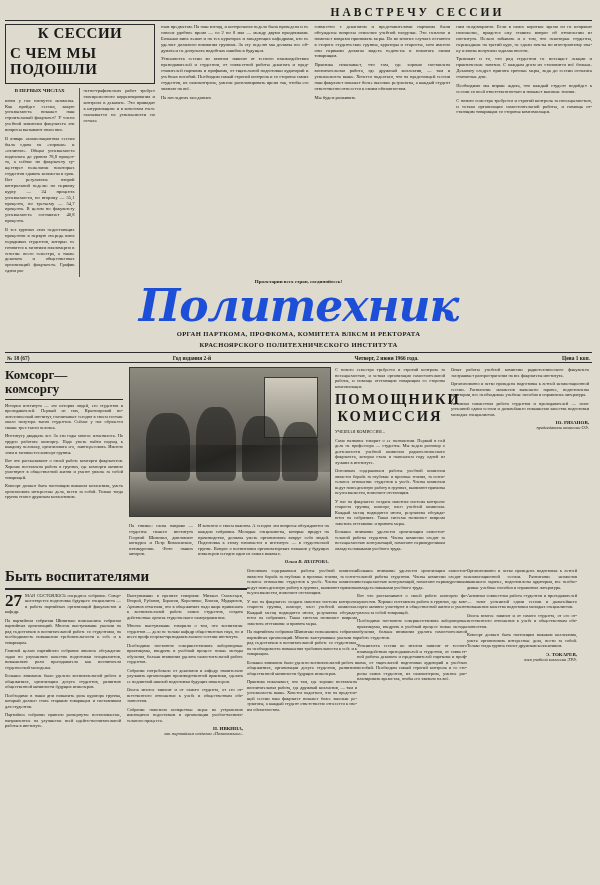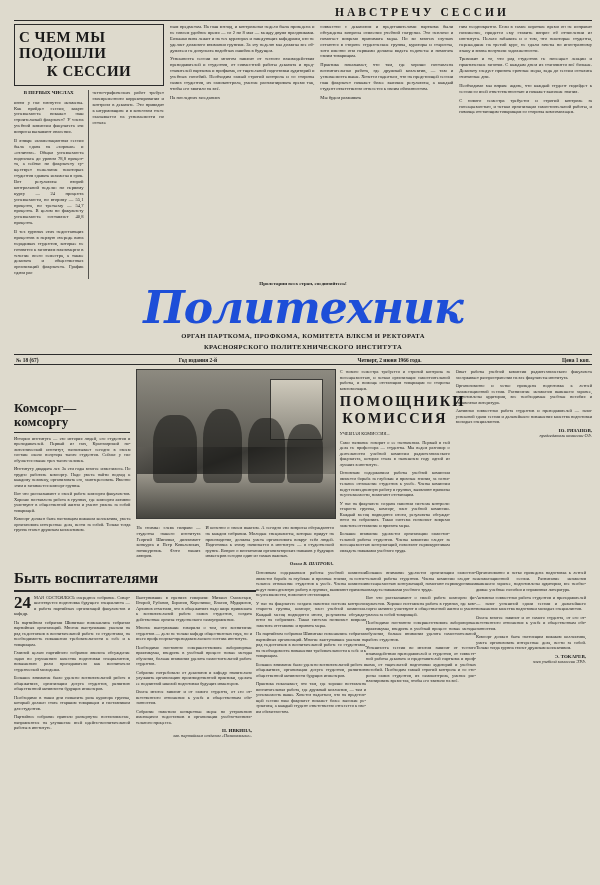--- a/index.html
+++ b/index.html
@@ -8,21 +8,21 @@
     background:#d8d4c8;
     font-family:"Liberation Serif", serif;
     color:#1a1a1a;
     overflow:hidden;
   }
   .page{
     position:relative;
     width:600px;height:885px;
     background:#dedacd;
     box-sizing:border-box;
-    padding:6px 8px 4px 14px;
+    padding:6px 8px 4px 5px;
   }
   
   .topstrip{
     display:flex;align-items:flex-start;
     border-bottom:1px solid #2a2a2a;
     padding-bottom:2px;
     margin:0 0 3px 0;
   }
   .topstrip .left{width:238px;}
   .topstrip .right{flex:1;text-align:center;}
@@ -116,22 +116,22 @@
     <div class="left"></div>
     <div class="right">
       <div class="banner-title">НАВСТРЕЧУ СЕССИИ</div>
     </div>
   </div>
 
   <div class="toprow">
 
     <div class="col colA">
       <div style="border:1px solid #2b2b2b;padding:3px 4px 2px 4px;">
+        <h1 class="headline" style="text-align:center;margin-top:-2px;">К СЕССИИ</h1>
         <h1 class="headline">С ЧЕМ МЫ ПОДОШЛИ</h1>
-        <h1 class="headline" style="text-align:center;margin-top:-2px;">К СЕССИИ</h1>
       </div>
       <div style="display:flex;gap:4px;margin-top:4px;">
         <div style="width:70px;">
           <p class="body" style="font-weight:bold;font-size:5px;text-align:center;">В ПЕРВЫХ ЧИСЛАХ</p>
           <p class="body">июня у нас начнут­ся экзамены. Как пройдет сессия, какую успеваемость покажет наш строительный факультет? У члена учеб­ной комиссии факультета эти вопросы вызывают опа­сения.</p>
           <p class="body">В январе экзамена­ционная сессия была сдана на «хорошо» и «отлично». Об­щая успеваемость подня­лась до уровня 78,8 процен­та, а сейчас по факультету су­ществует нежелание неко­торых студентов сдавать эк­замены в срок. Вот резуль­таты второй контрольной недели: по первому курсу — 24 процента успеваемости, по второму — 55,1 процента, по третьему — 54,7 процента. В целом по факультету успеваемость со­ставляет 40,8 процента.</p>
           <p class="body">В тех группах этих недо­стающих процентов в пер­вую очередь вина нерадивых студентов, которые не гото­вятся к занятиям планомер­но в течение всего семестра, а также деканата и обще­ственных организаций фа­культета. График сдачи рас­</p>
         </div>
         <div style="width:72px;border-left:1px solid #55534e;padding-left:4px;">
           <p class="body">четно-графических работ тре­бует своевременного кор­ректирования и контроля в деканате. Это при­водит к штурмовщине и в конечном счете сказывается на успеваемости по осталь­</p>
@@ -167,21 +167,21 @@
     <div class="issue-bar">
       <span>№ 18 (67)</span>
       <span>Год издания 2-й</span>
       <span>Четверг, 2 июня 1966 года.</span>
       <span>Цена 1 коп.</span>
     </div>
   </div>
 
   <div class="midrow">
 
-    <div class="col" style="width:118px;margin-top:31px;">
+    <div class="col" style="width:118px;">
       <h2 class="sect">Комсорг—</h2>
       <h2 class="sect" style="margin-top:-3px;">комсоргу</h2>
       <hr class="rule">
       <p class="tiny">История института — это история людей, его студен­тов и преподавателей. Пер­вый из них, Красноярский по­литехнический институт, на­считывает сегодня в своем составе около полутора ты­сяч студентов. Сейчас у нас обучается свыше трех тысяч человек.</p>
       <p class="tiny">Институту двадцать лет. За эти годы многое изменилось. Но трудно работать комсор­гу. Надо уметь найти под­ход к каждому человеку, ор­ганизовать его, заинтересо­вать. Именно этим и занима­ется комсорг группы.</p>
       <p class="tiny">Вот что рассказывают о своей работе комсорги фа­культетов. Хорошо поставле­на работа в группах, где ком­сорги активно участвуют в общественной жизни и уме­ют увлечь за собой товари­щей.</p>
       <p class="tiny">Комсорг должен быть на­стоящим вожаком коллекти­ва, уметь организовать инте­ресные дела, вести за собой. Только тогда группа станет дружным коллективом.</p>
     </div>
 
     <div class="col" style="width:200px;">
@@ -223,21 +223,21 @@
     </div>
   </div>
 
   <div class="botrow">
 
     <div class="col" style="width:242px;">
       <h2 class="sect" style="font-size:15px;">Быть воспитателями</h2>
       <hr class="rule2">
       <div style="display:flex;gap:6px;">
         <div style="width:116px;">
-          <span class="bigcap">24</span>
+          <span class="bigcap">27</span>
           <p class="tiny">МАЯ СОСТОЯЛОСЬ оч­ередное собрание. Совер­шенствуется подготовка бу­дущего специалиста — и ра­бота партийных организаций факультетов и кафедр.</p>
           <p class="tiny">На партийном собрании Шипитько помешались собра­ния партийных организаций. Многие выступавшие ука­зали на ряд недостатков в воспитательной работе со студентами, на необходимость повышения требовательности к себе и к товарищам.</p>
           <p class="tiny">Главной целью партийно­го собрания явилось обсуж­дение задач по улучшению качества подготовки специа­листов, повышению роли преподавателя как воспита­теля студенческой молодежи.</p>
           <p class="tiny">Большое внимание было уделено воспитательной рабо­те в общежитиях, организа­ции досуга студентов, разви­тию общественной активно­сти будущих инженеров.</p>
           <p class="tiny">Необходимо в наши дни повысить роль куратора группы, который должен стать старшим товарищем и наставником для студентов.</p>
           <p class="tiny">Партийное собрание при­няло развернутое постанов­ление, направленное на улучшение всей идейно-вос­питательной работы в инсти­туте.</p>
         </div>
         <div style="width:116px;">
           <p class="tiny">Выступившие в прениях говорили: Михаил Смоленцев, Второй, Рубанов, Борисов, Кореничко, Власов, Мударисов, Архипов отме­тили, что в общежитиях надо шире привлекать к воспита­тельной работе самих студен­тов, создать действенные ор­ганы студенческого само­управления.</p>
           <p class="tiny">Многие выступавшие го­ворили о том, что воспитание студентов — дело не только кафедр общественных наук, но и всего профессорско-пре­подавательского состава ин­ститута.</p>

